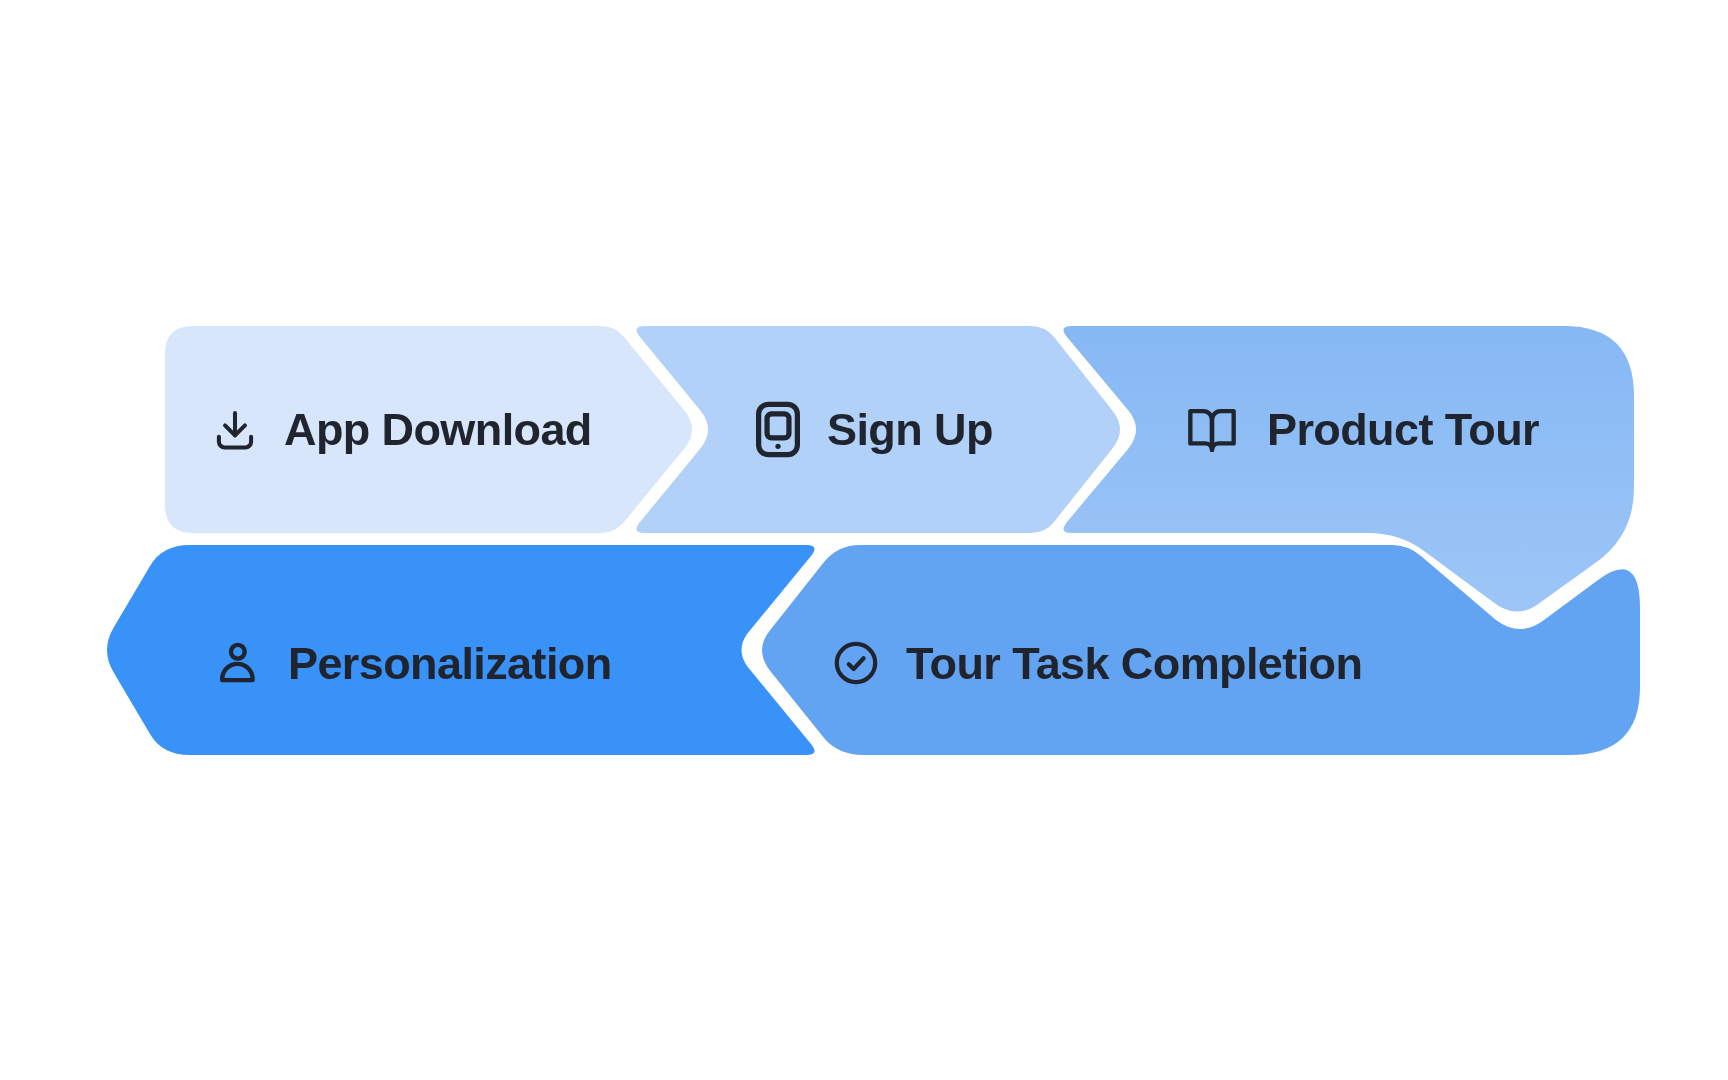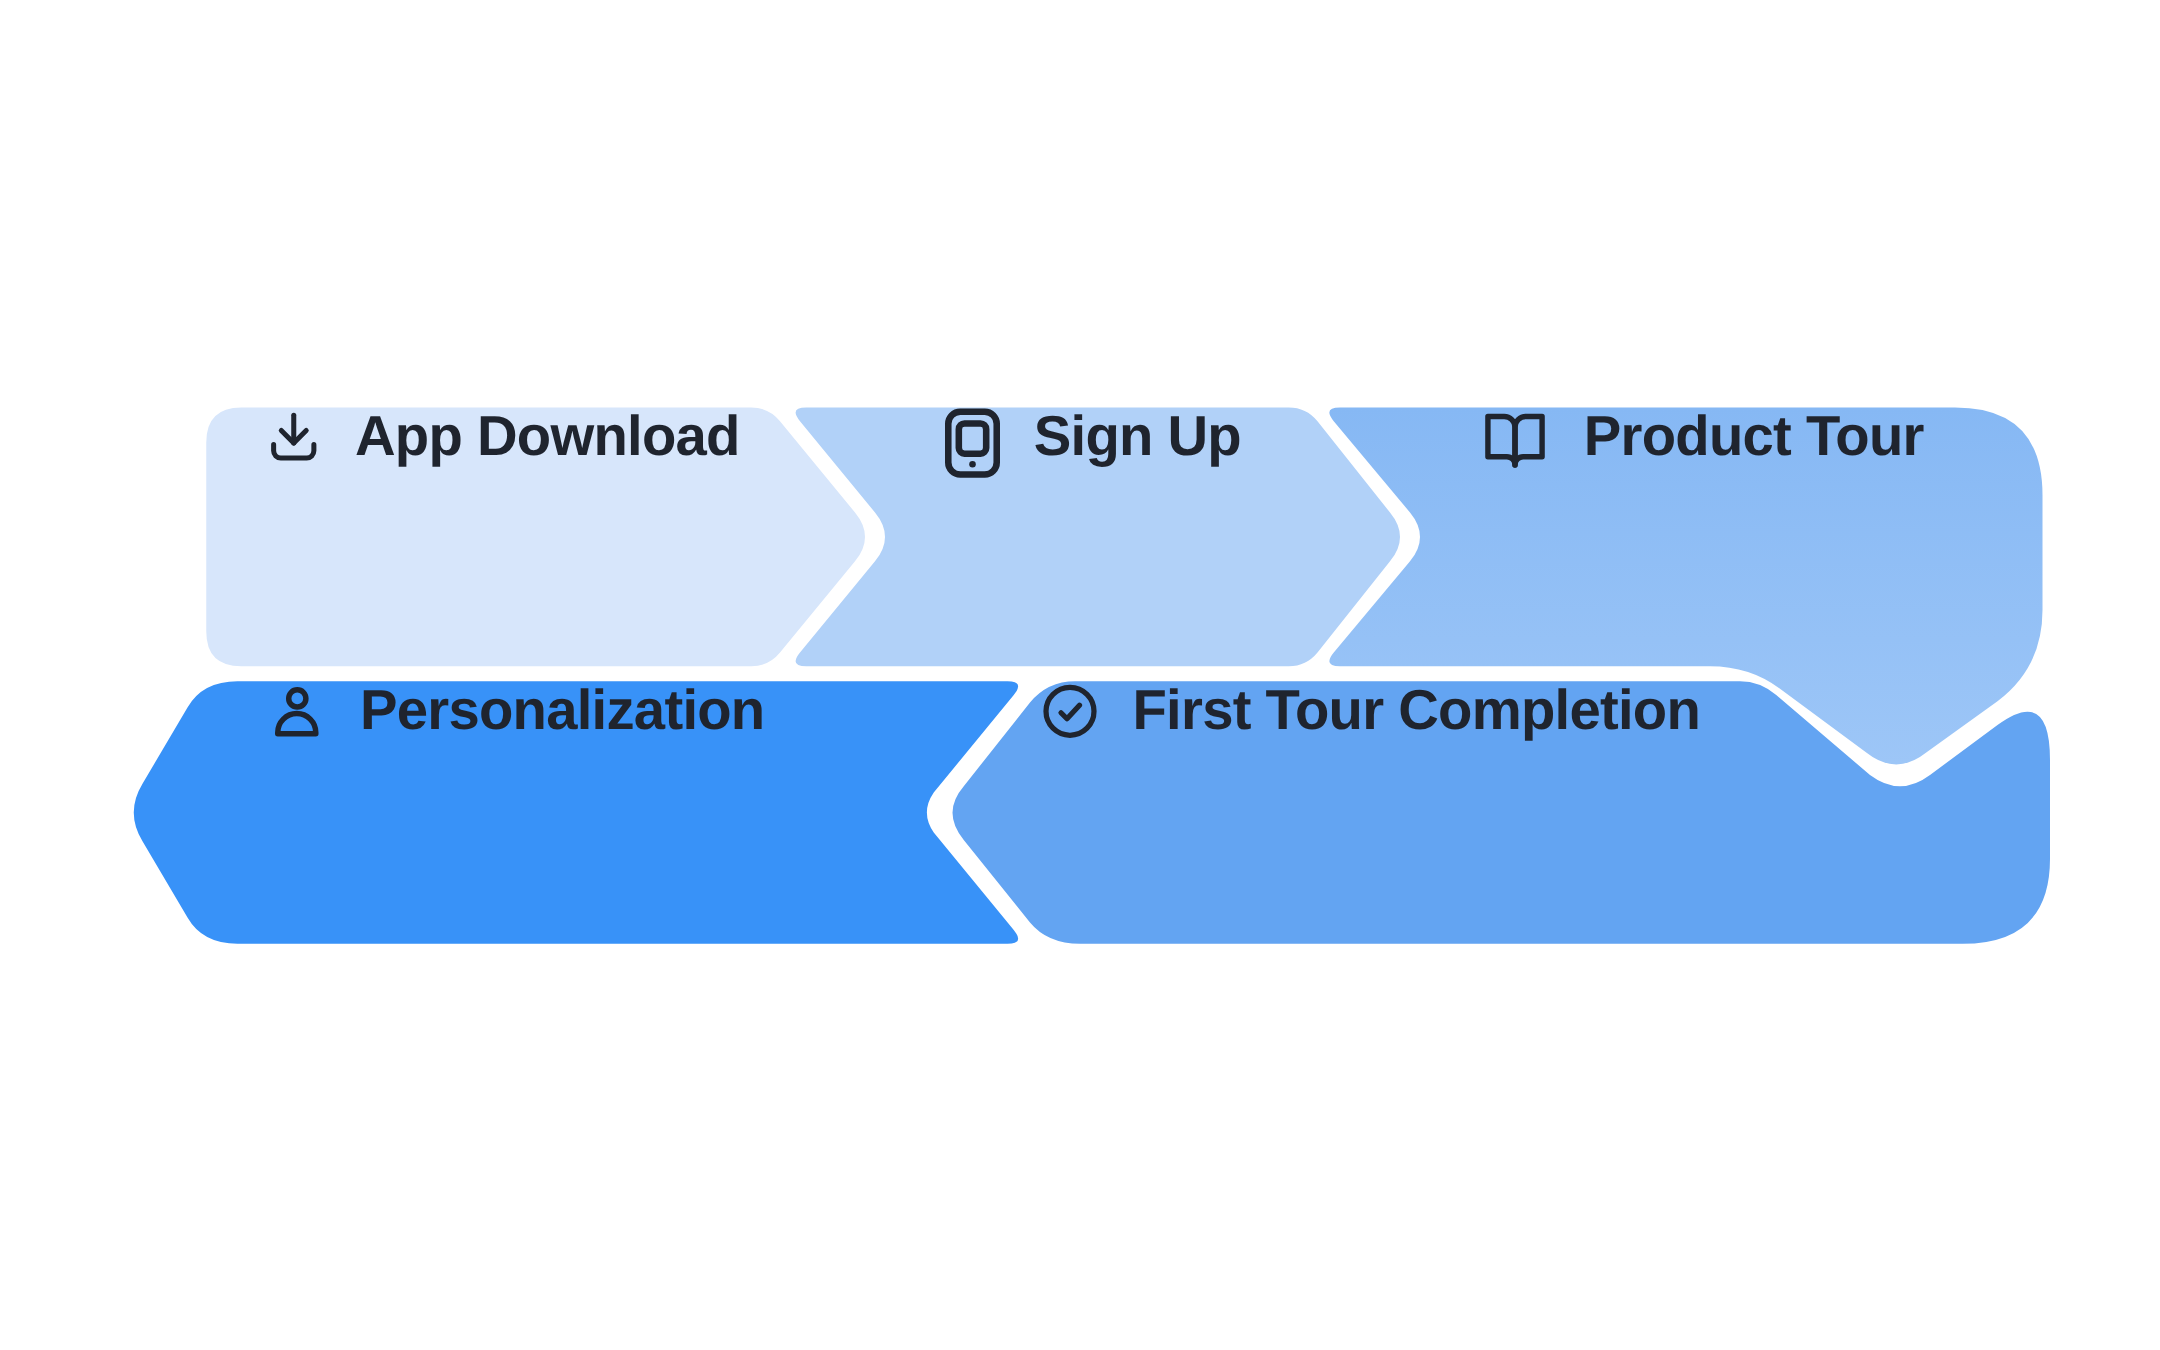--- a/index.html
+++ b/index.html
@@ -16,37 +16,38 @@
     overflow: hidden;
   }
   .shapes-svg {
     position: absolute;
     left: 0;
     top: 0;
   }
   .step-label {
     position: absolute;
     display: flex;
+    align-items: center;
     gap: 26px;
     color: #1f242e;
     pointer-events: none;
   }
   .step-label .label-text {
     font-size: 45px;
     font-weight: 700;
     letter-spacing: -0.6px;
     white-space: nowrap;
     line-height: 1;
   }
   .step-label svg {
     flex: 0 0 auto;
     display: block;
   }
   .row1 { top: 326px; height: 207px; }
-  .row2 { top: 545px; height: 210px; }
+  .row2 { top: 558px; height: 210px; }
 </style>
 </head>
 <body>
 
 <div class="canvas">
 
   <svg class="shapes-svg" width="1728" height="1080" viewBox="0 0 1728 1080">
     <defs>
       <linearGradient id="pt-grad" x1="0" y1="0" x2="0" y2="1">
         <stop offset="0" stop-color="#86b8f4"></stop>
@@ -108,16 +109,16 @@
       <path d="M4.9 20.2v-.5a7.3 7.3 0 0 1 14.6 0v.5z"></path>
     </svg>
     <span class="label-text">Personalization</span>
   </div>
 
   <div class="step-label row2" style="left:832px">
     <svg width="48" height="48" viewBox="0 0 24 24" fill="none" stroke="currentColor" stroke-width="2.1" stroke-linecap="round" stroke-linejoin="round">
       <circle cx="12" cy="12" r="9.6"></circle>
       <path d="m8.4 12.6 2.4 2.4 5-5.4"></path>
     </svg>
-    <span class="label-text">First Tour Completion</span>
+    <span class="label-text">Tour Task Completion</span>
   </div>
 
 </div>
 
 </body></html>

